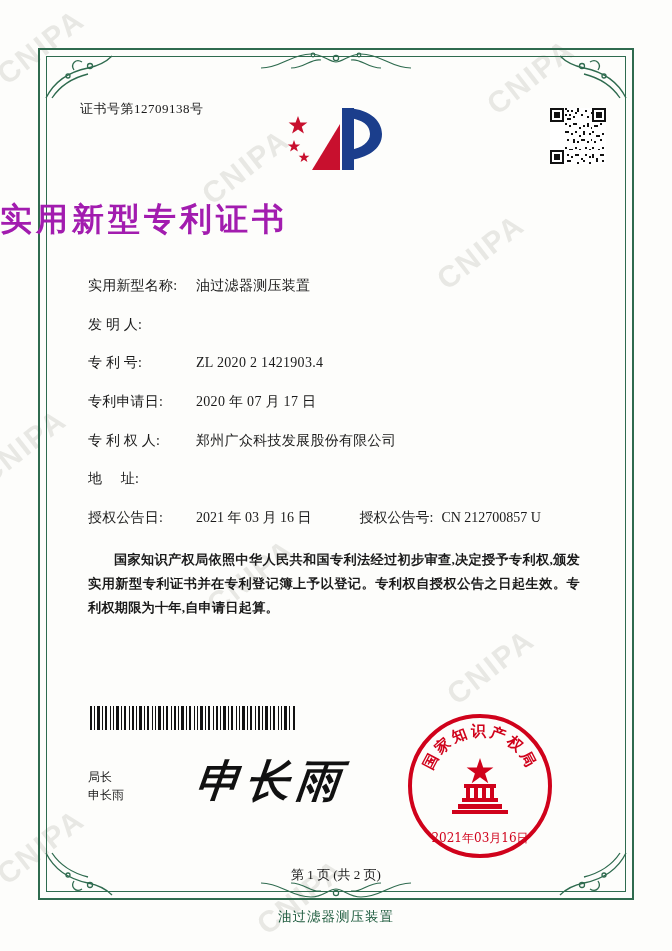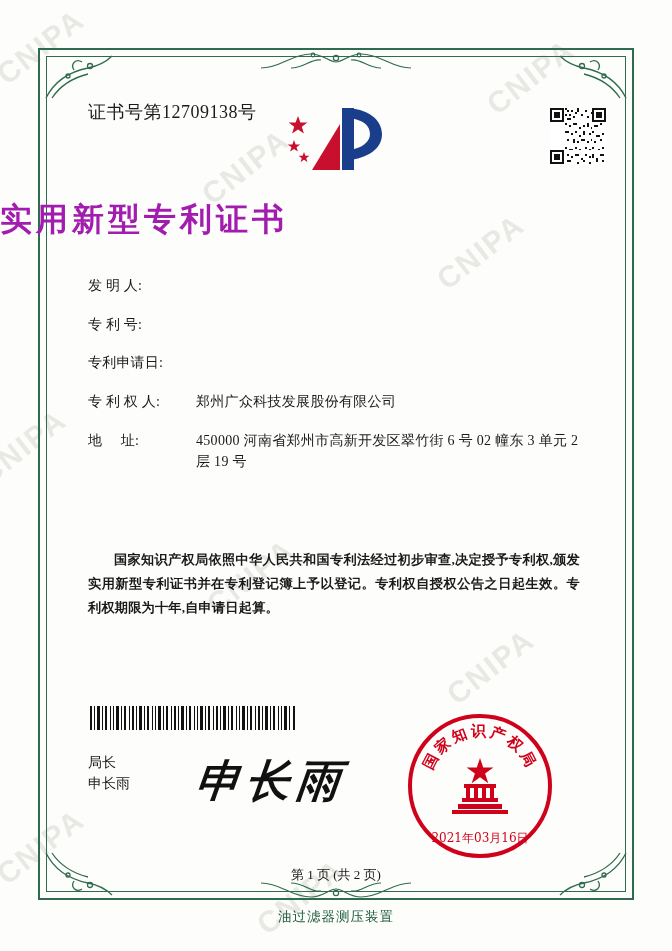--- a/index.html
+++ b/index.html
@@ -89,23 +89,23 @@
   .orn-bottom svg { width:100%; height:100%; display:block; }
 
   
   .content {
     position: absolute;
     left: 80px; top: 100px;
     width: 512px;
   }
 
   .cert-no {
-    font-size: 18px;
+    font-size: 13px;
     letter-spacing: 0.5px;
-    margin-left: 8px;
+    margin-left: 0;
   }
 
   
   .qr {
     position: absolute;
     right: 66px; top: 108px;
     width: 56px; height: 56px;
   }
   .qr svg { display:block; width:100%; height:100%; }
 
@@ -179,22 +179,22 @@
     top: 706px;
     width: 212px;
     height: 24px;
   }
   .barcode svg { display:block; width:100%; height:100%; }
 
   
   .sign-label {
     position: absolute;
     left: 88px;
-    top: 752px;
-    font-size: 14px;
+    top: 768px;
+    font-size: 12px;
     line-height: 1.5;
   }
   .handwriting {
     position: absolute;
     left: 196px;
     top: 752px;
     font-size: 44px;
     font-family: "DejaVu Serif", serif;
     font-style: italic;
     font-weight: bold;
@@ -415,35 +415,48 @@
         <polygon points="12,36 13.6,40.4 18.2,40.4 14.5,43.2 15.9,47.6 12,44.9 8.1,47.6 9.5,43.2 5.8,40.4 10.4,40.4"></polygon>
         <polygon points="22,48 23.4,51.8 27.4,51.8 24.2,54.2 25.4,58 22,55.7 18.6,58 19.8,54.2 16.6,51.8 20.6,51.8"></polygon>
       </g>
     </svg>
   </div>
 
   <div class="title">实用新型专利证书</div>
 
   <div class="fields">
     <div class="field-row">
+      <div class="f-label">实用新型名称:</div>
+      <div class="f-value">油过滤器测压装置</div>
+    </div>
+    <div class="field-row">
       <div class="f-label">发 明 人:</div>
     </div>
     <div class="field-row">
       <div class="f-label">专 利 号:</div>
+      <div class="f-value">ZL 2020 2 1421903.4</div>
     </div>
     <div class="field-row">
       <div class="f-label">专利申请日:</div>
+      <div class="f-value">2020 年 07 月 17 日</div>
     </div>
     <div class="field-row">
       <div class="f-label">专 利 权 人:</div>
       <div class="f-value">郑州广众科技发展股份有限公司</div>
     </div>
     <div class="field-row">
       <div class="f-label">地     址:</div>
-      <div class="f-value">450000 河南省郑州市高新开发区翠竹街 6 号 02 幢东 3 单元 2 层 19 号</div>
+    </div>
+    <div class="field-row">
+      <div class="f-label">授权公告日:</div>
+      <div class="inline-pair">
+        <div>2021 年 03 月 16 日</div>
+        <div class="f-value2">授权公告号:</div>
+        <div style="margin-left:8px;">CN 212700857 U</div>
+      </div>
     </div>
   </div>
 
   <div class="paras">
     <p>国家知识产权局依照中华人民共和国专利法经过初步审查,决定授予专利权,颁发实用新型专利证书并在专利登记簿上予以登记。专利权自授权公告之日起生效。专利权期限为十年,自申请日起算。</p>
   </div>
 
   <div class="barcode">
     <svg viewBox="0 0 212 24" shape-rendering="crispEdges">
       <rect width="212" height="24" fill="#fdfdfb"></rect>

